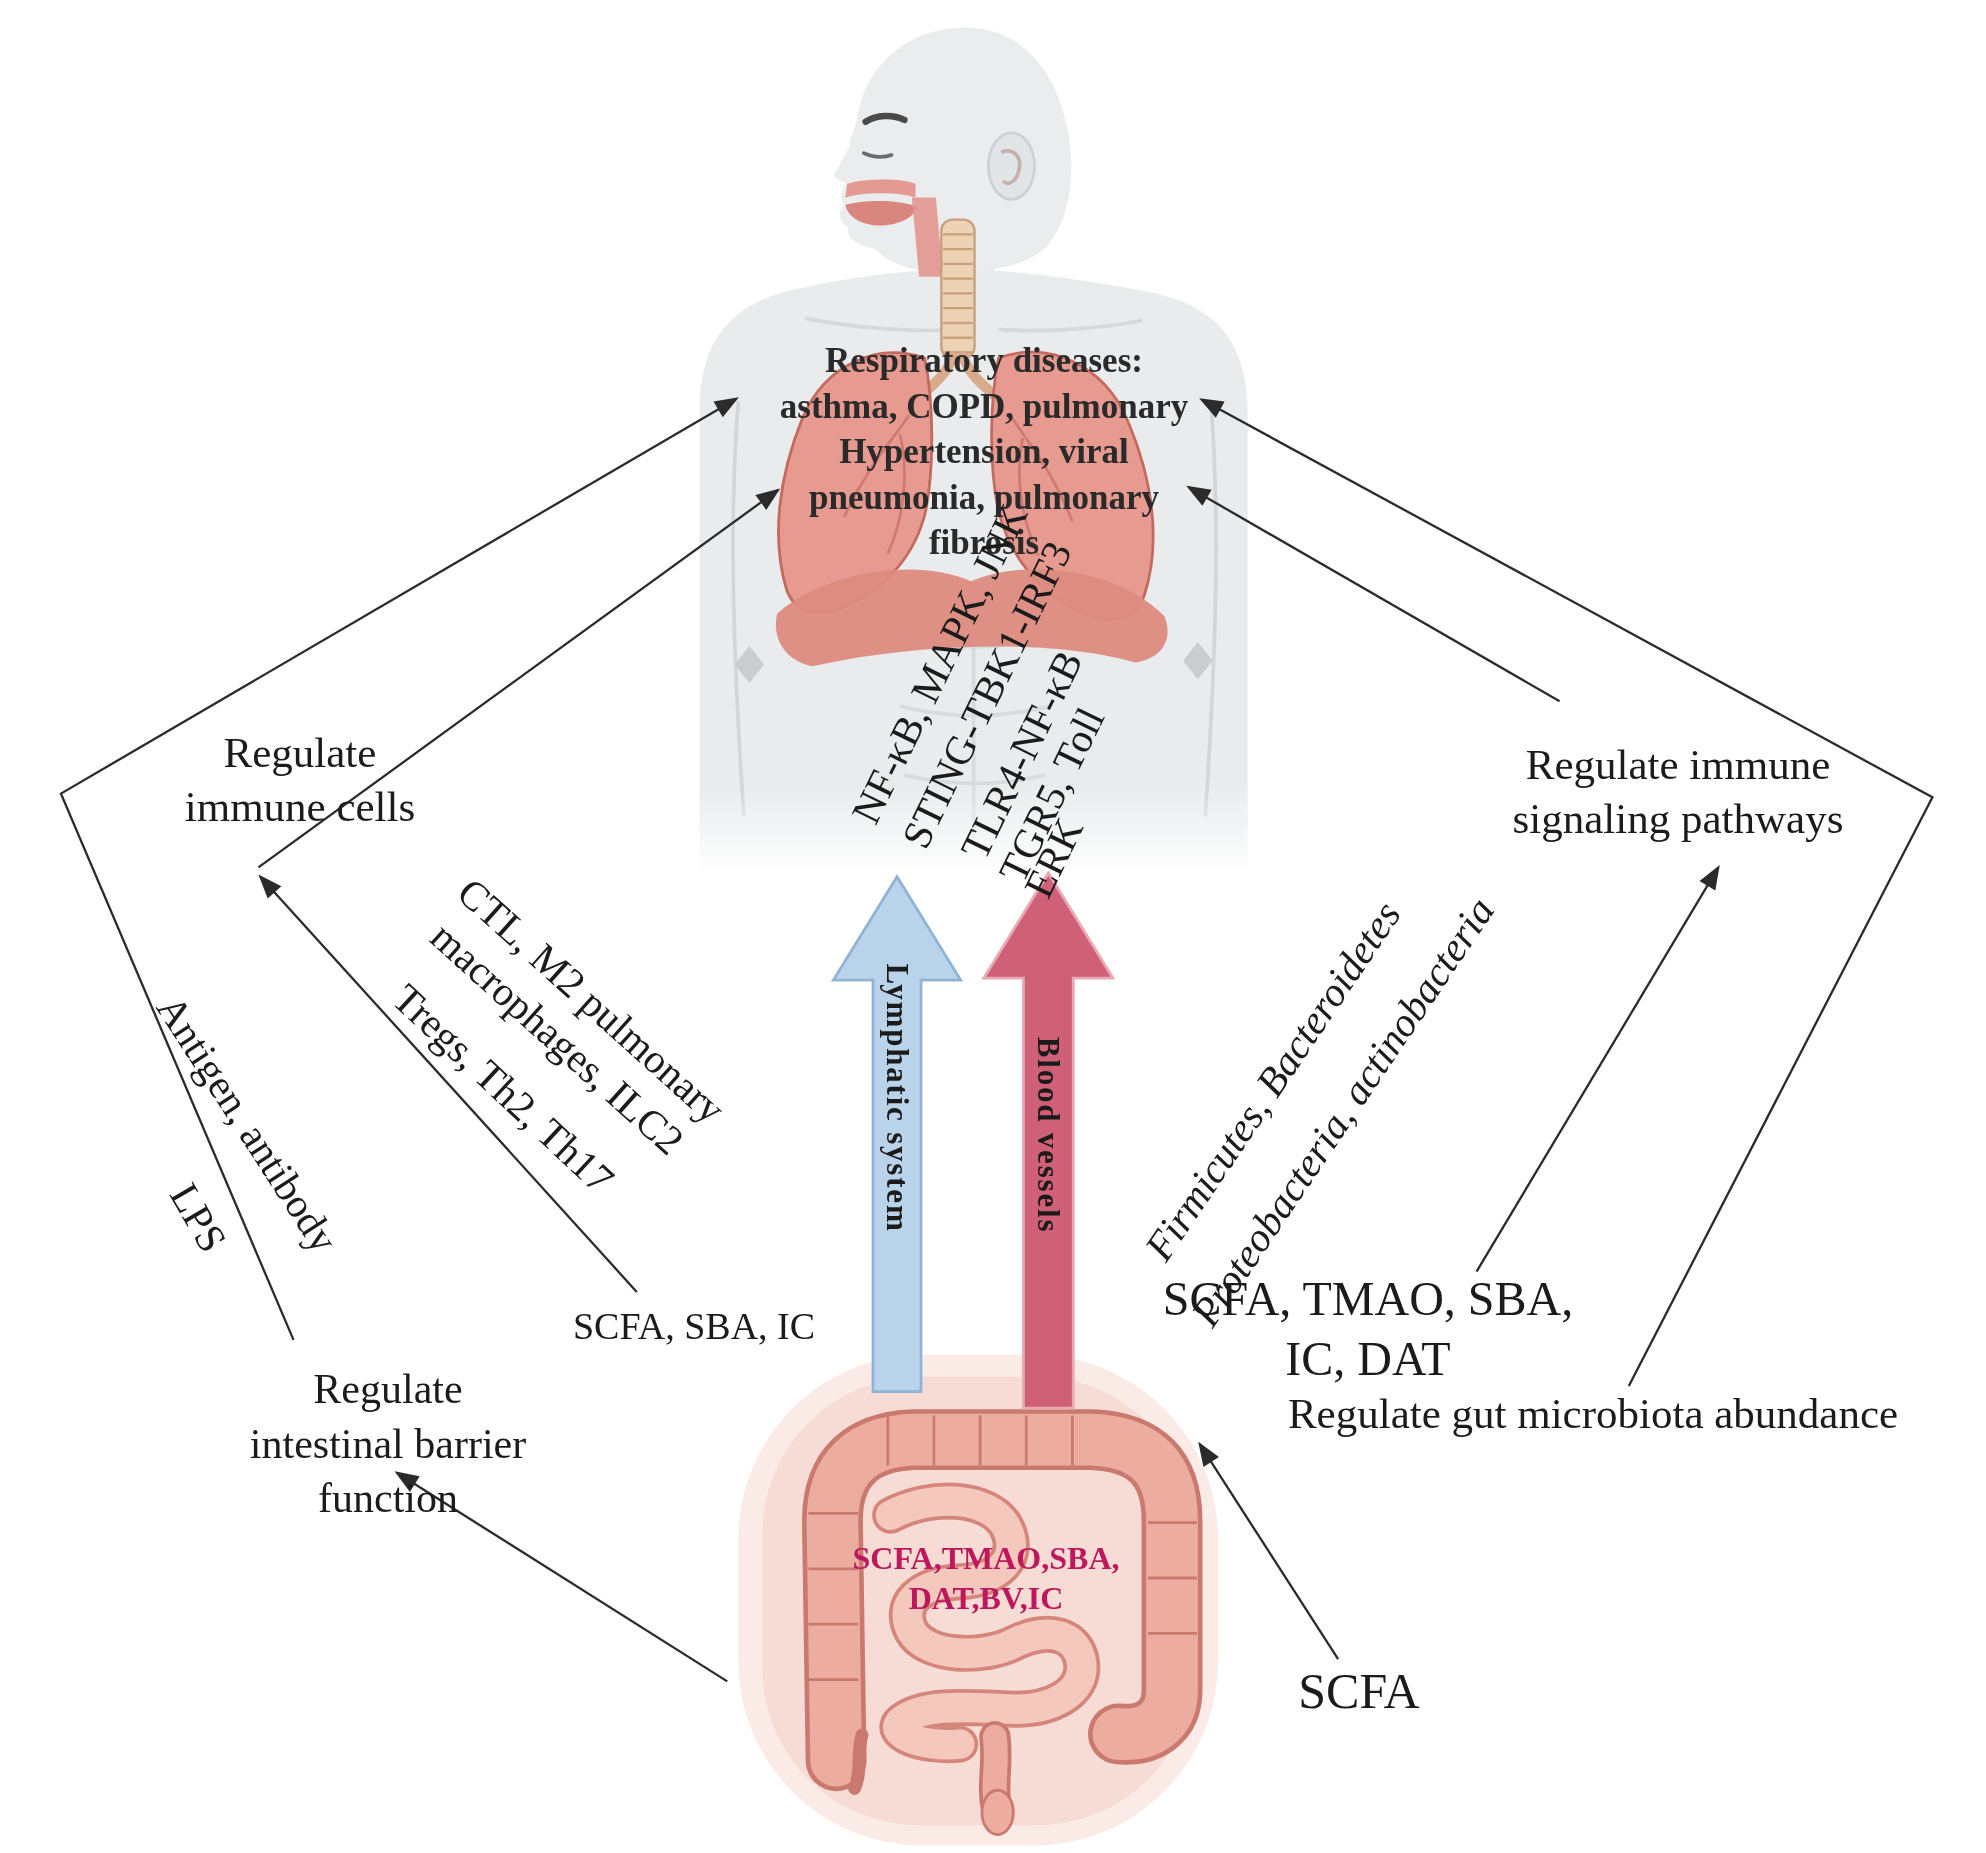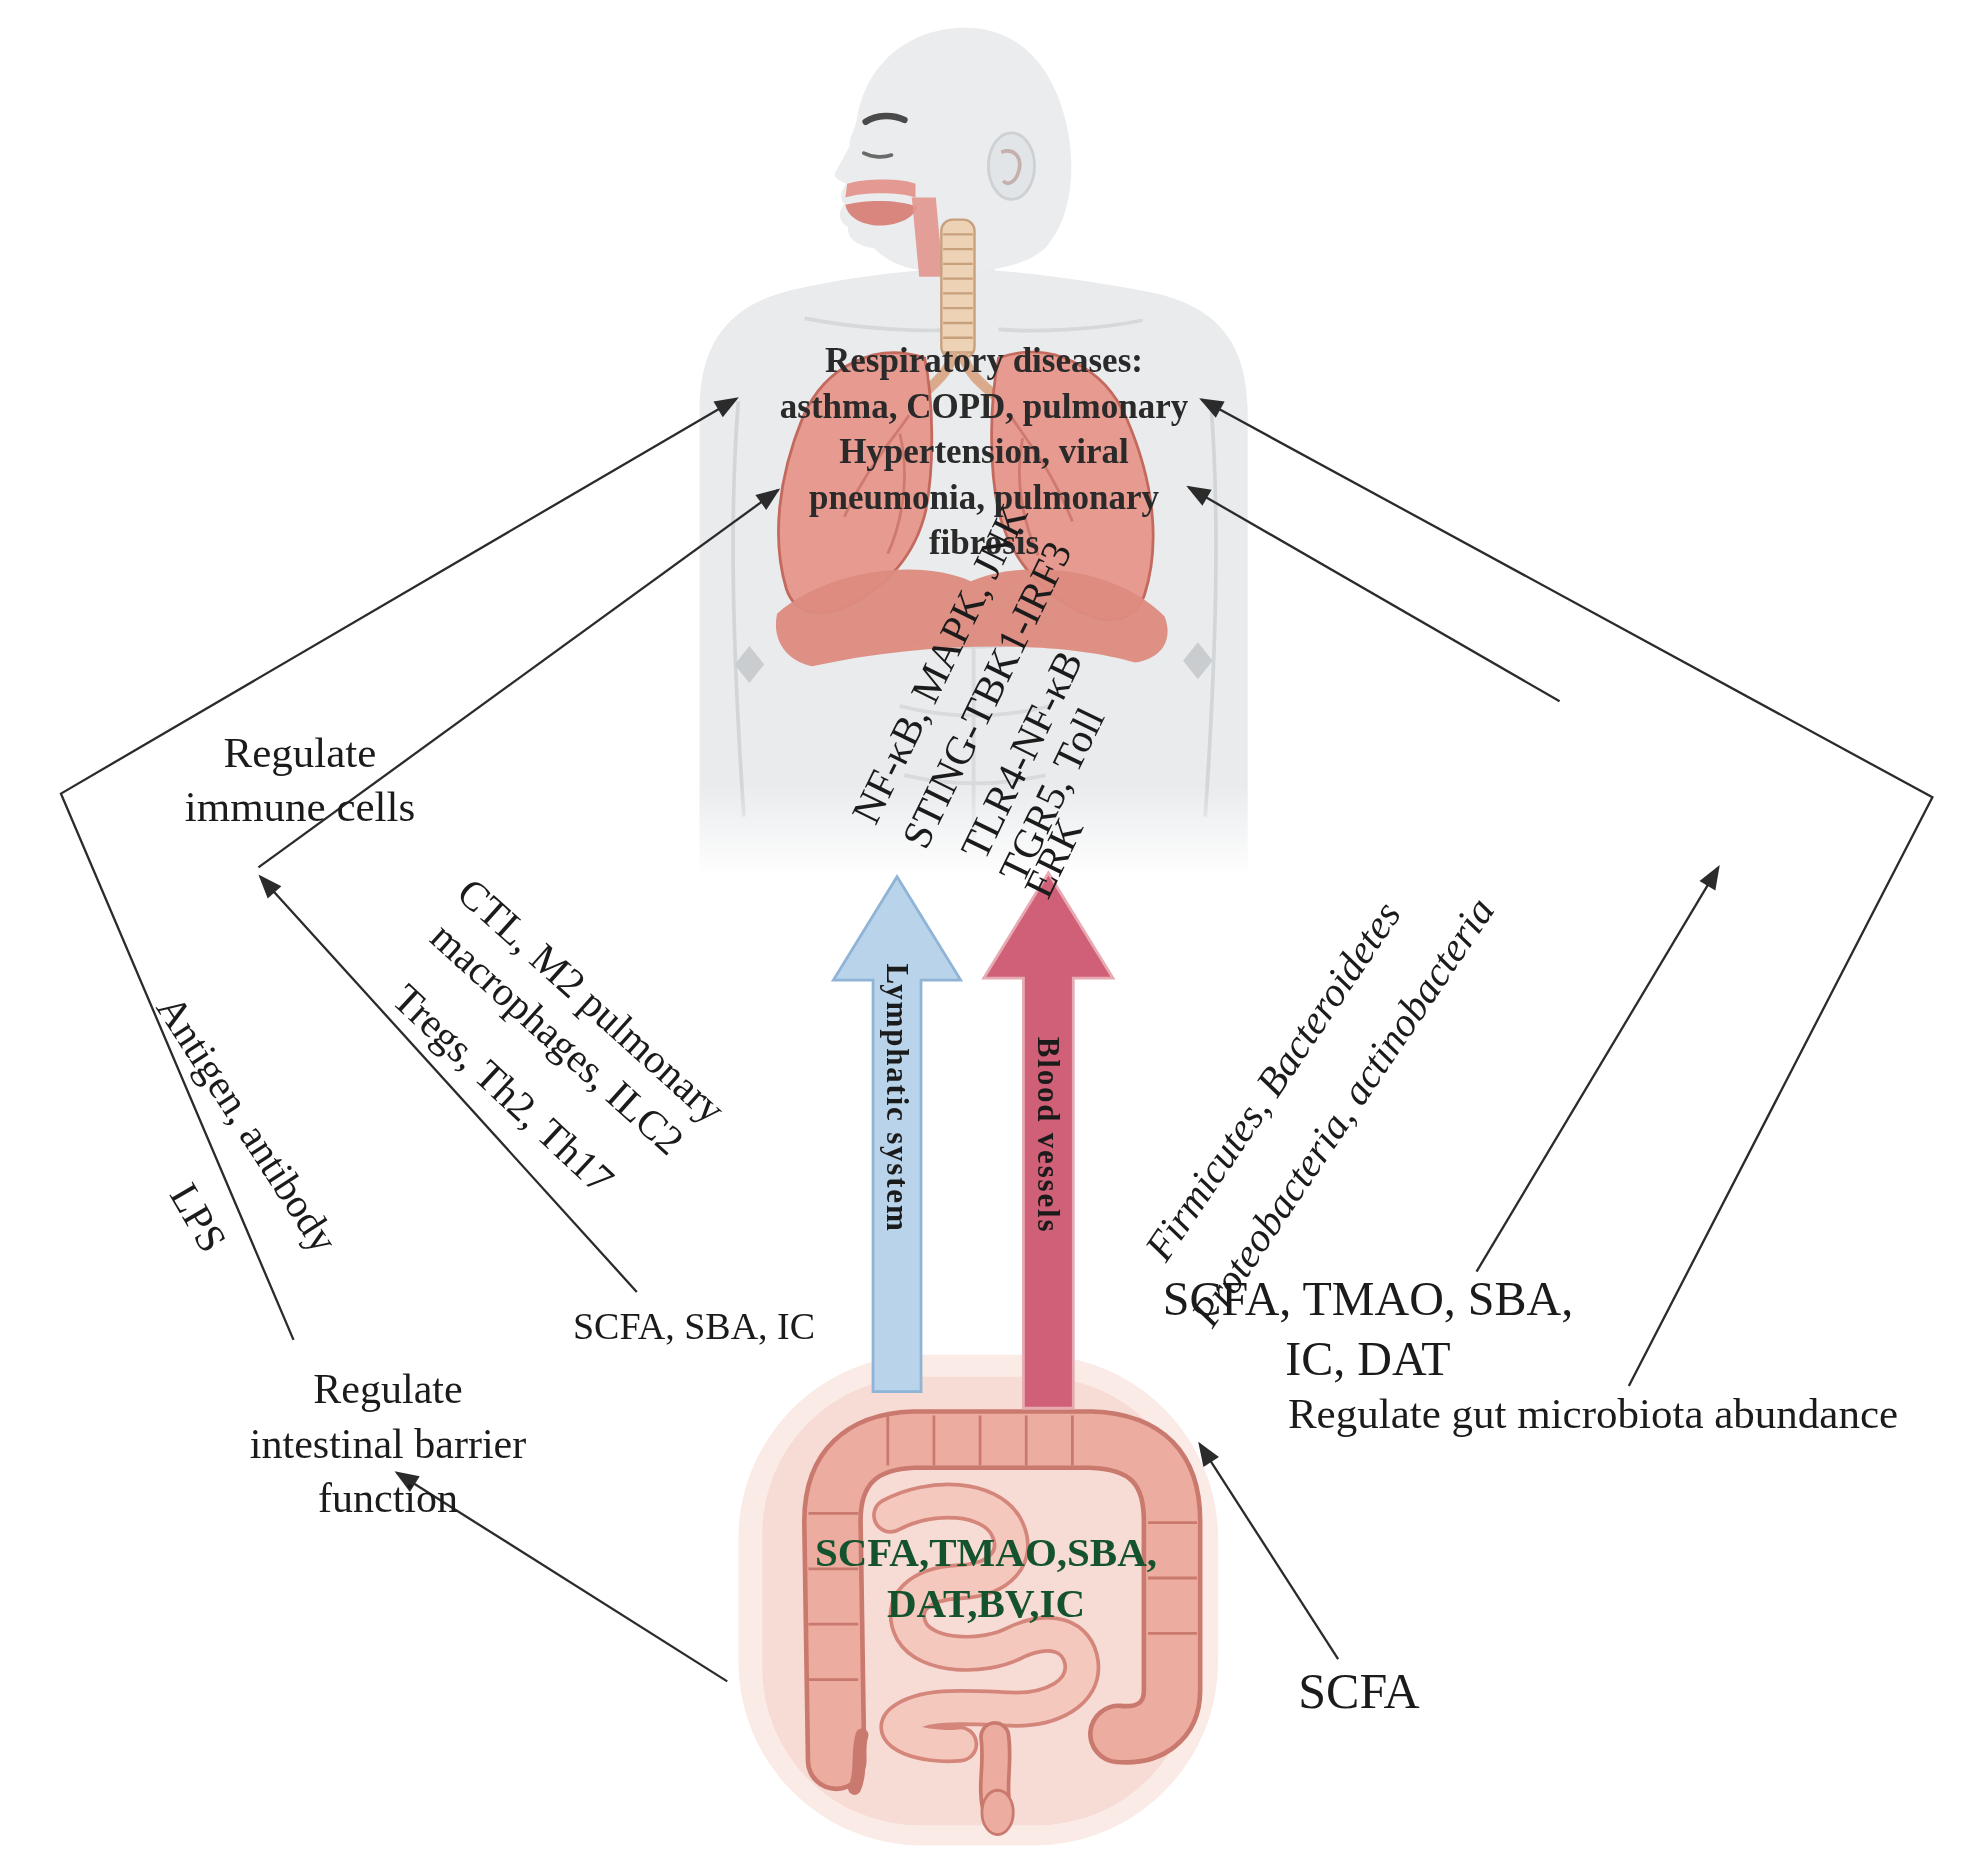--- a/index.html
+++ b/index.html
@@ -109,21 +109,21 @@
   </svg>
 
   <div class="lbl chest" style="left:984px;top:452px;font-size:35px;">
     <div>Respiratory diseases:</div>
     <div>asthma, COPD, pulmonary</div>
     <div>Hypertension, viral</div>
     <div>pneumonia, pulmonary</div>
     <div>fibrosis</div>
   </div>
 
-  <div class="lbl bold" style="left:986px;top:1578px;font-size:41px;color:#14532d;">
+  <div class="lbl bold" style="left:986px;top:1578px;font-size:32px;color:#be185d;">
     <div>SCFA,TMAO,SBA,</div>
     <div>DAT,BV,IC</div>
   </div>
 
   <div class="lbl vtext bold" style="left:897px;top:1098px;font-size:31px;">Lymphatic system</div>
   <div class="lbl vtext bold" style="left:1048px;top:1135px;font-size:31px;">Blood vessels</div>
 
   <div class="lbl" style="left:300px;top:780px;font-size:43px;">
     <div>Regulate</div>
     <div>immune cells</div>
@@ -141,20 +141,24 @@
   <div class="lbl" style="left:198px;top:1218px;font-size:41px;transform:translate(-50%,-50%) rotate(60deg);">LPS</div>
 
   <div class="lbl" style="left:694px;top:1327px;font-size:38px;">SCFA, SBA, IC</div>
 
   <div class="lbl" style="left:388px;top:1444px;font-size:42px;line-height:1.3;">
     <div>Regulate</div>
     <div>intestinal barrier</div>
     <div>function</div>
   </div>
 
+  <div class="lbl" style="left:1678px;top:792px;font-size:43px;">
+    <div>Regulate immune</div>
+    <div>signaling pathways</div>
+  </div>
 
   <div class="lbl" style="left:940px;top:664px;font-size:41px;transform:translate(-50%,-50%) rotate(-64deg);">NF-κB, MAPK, JNK</div>
   <div class="lbl" style="left:987px;top:695px;font-size:41px;transform:translate(-50%,-50%) rotate(-64deg);">STING-TBK1-IRF3</div>
   <div class="lbl" style="left:1022px;top:755px;font-size:41px;transform:translate(-50%,-50%) rotate(-64deg);">TLR4-NF-κB</div>
   <div class="lbl" style="left:1052px;top:795px;font-size:41px;transform:translate(-50%,-50%) rotate(-64deg);">TGR5, Toll</div>
   <div class="lbl" style="left:1054px;top:858px;font-size:41px;transform:translate(-50%,-50%) rotate(-64deg);">ERK</div>
 
   <div class="lbl it" style="left:1273px;top:1081px;font-size:41px;transform:translate(-50%,-50%) rotate(-56deg);">Firmicutes, Bacteroidetes</div>
   <div class="lbl it" style="left:1343px;top:1112px;font-size:41px;transform:translate(-50%,-50%) rotate(-56deg);">Proteobacteria, actinobacteria</div>
 

